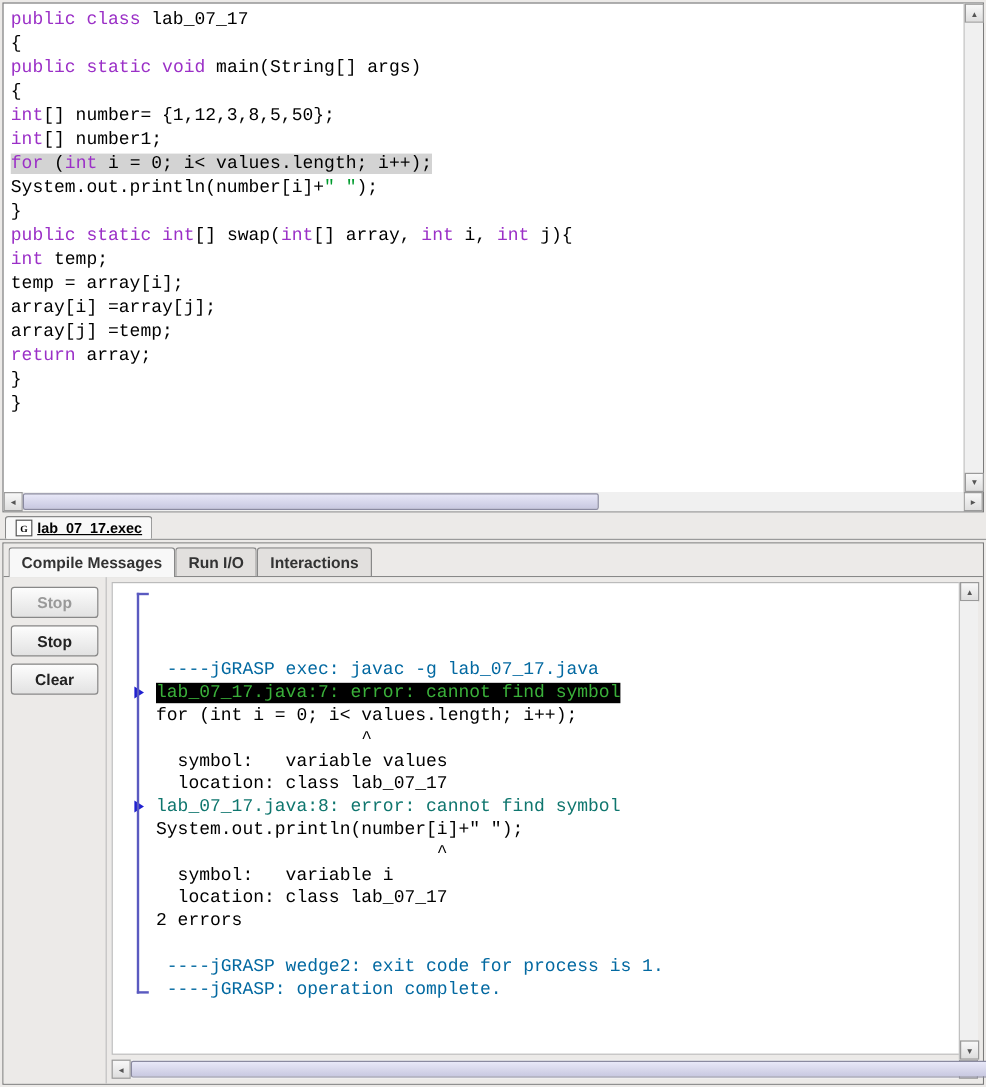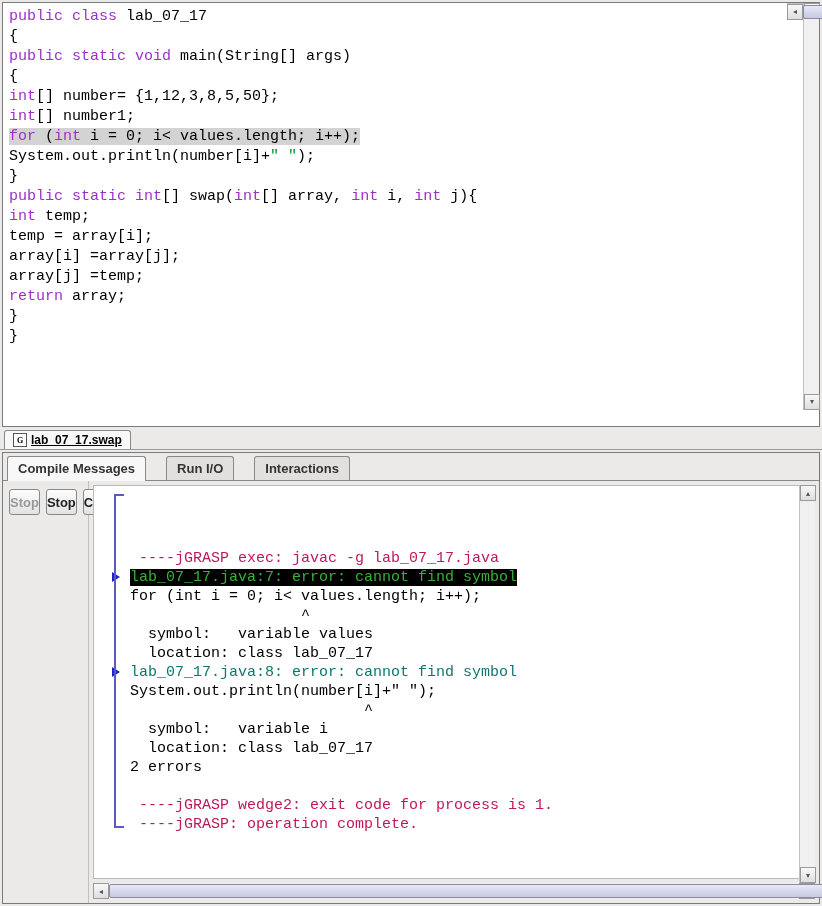--- a/index.html
+++ b/index.html
@@ -12,21 +12,21 @@
   display: flex;
   flex-direction: column;
 }
 .editor-pane {
   background: #fff;
   border: 1px solid #7a7a7a;
   margin: 2px;
   height: 528px;
   position: relative;
   display: flex;
-  flex-direction: row;
+  flex-direction: column;
 }
 .editor-content {
   flex: 1;
   overflow: hidden;
   padding: 4px 6px;
   font-family: "Courier New", monospace;
   font-size: 15px;
   line-height: 20px;
   white-space: pre;
   position: relative;
@@ -119,21 +119,20 @@
   border: 1px solid #7a7a7a;
   background: #eceae8;
 }
 .msg-tabs {
   height: 28px;
   display: flex;
   align-items: flex-end;
   padding-left: 4px;
   border-bottom: 1px solid #888;
   background: #eceae8;
-  gap: 20px;
 }
 .msg-tab {
   padding: 4px 10px;
   font-size: 13px;
   border: 1px solid #888;
   border-bottom: none;
   background: #e2e0de;
   margin-right: 0;
   border-radius: 3px 3px 0 0;
   font-weight: bold;
@@ -148,21 +147,21 @@
 .msg-body {
   flex: 1;
   display: flex;
   background: #eceae8;
   position: relative;
 }
 .msg-buttons {
   width: 86px;
   padding: 8px 6px;
   display: flex;
-  flex-direction: row;
+  flex-direction: column;
   gap: 6px;
   border-right: 1px solid #c0c0c0;
 }
 .btn {
   height: 26px;
   background: linear-gradient(#fdfdfd, #e2e2e2);
   border: 1px solid #888;
   border-radius: 3px;
   font-size: 13px;
   font-weight: bold;
@@ -209,21 +208,21 @@
 .tri {
   display: inline-block;
   width: 0;
   height: 0;
   border-top: 5px solid transparent;
   border-bottom: 5px solid transparent;
   border-left: 8px solid #2020d0;
   vertical-align: middle;
   margin-right: 4px;
 }
-.hdr { color: #be185d; }
+.hdr { color: #0369a1; }
 .err { color: #0f766e; }
 .err-hl { background: #000000; color: #3ab03a; }
 .bracket {
   position: absolute;
   left: 20px;
   top: 8px;
   bottom: 50px;
   width: 10px;
   border-left: 2px solid #5a5ac0;
   border-top: 2px solid #5a5ac0;
@@ -248,21 +247,21 @@
     <div class="scroll-track-h">
       <div class="scroll-thumb-h"></div>
     </div>
     <div class="scroll-btn">▸</div>
   </div>
 </div>
 
 <div class="file-tab-bar">
   <div class="file-tab">
     <span class="file-tab-icon">G</span>
-    <span class="file-tab-label">lab_07_17.swap</span>
+    <span class="file-tab-label">lab_07_17.exec</span>
   </div>
 </div>
 
 <div class="bottom-pane">
   <div class="msg-tabs" id="msg-tabs">
       <div class="msg-tab active">Compile Messages</div>
       <div class="msg-tab">Run I/O</div>
       <div class="msg-tab">Interactions</div>
     </div>
   <div class="msg-body">

